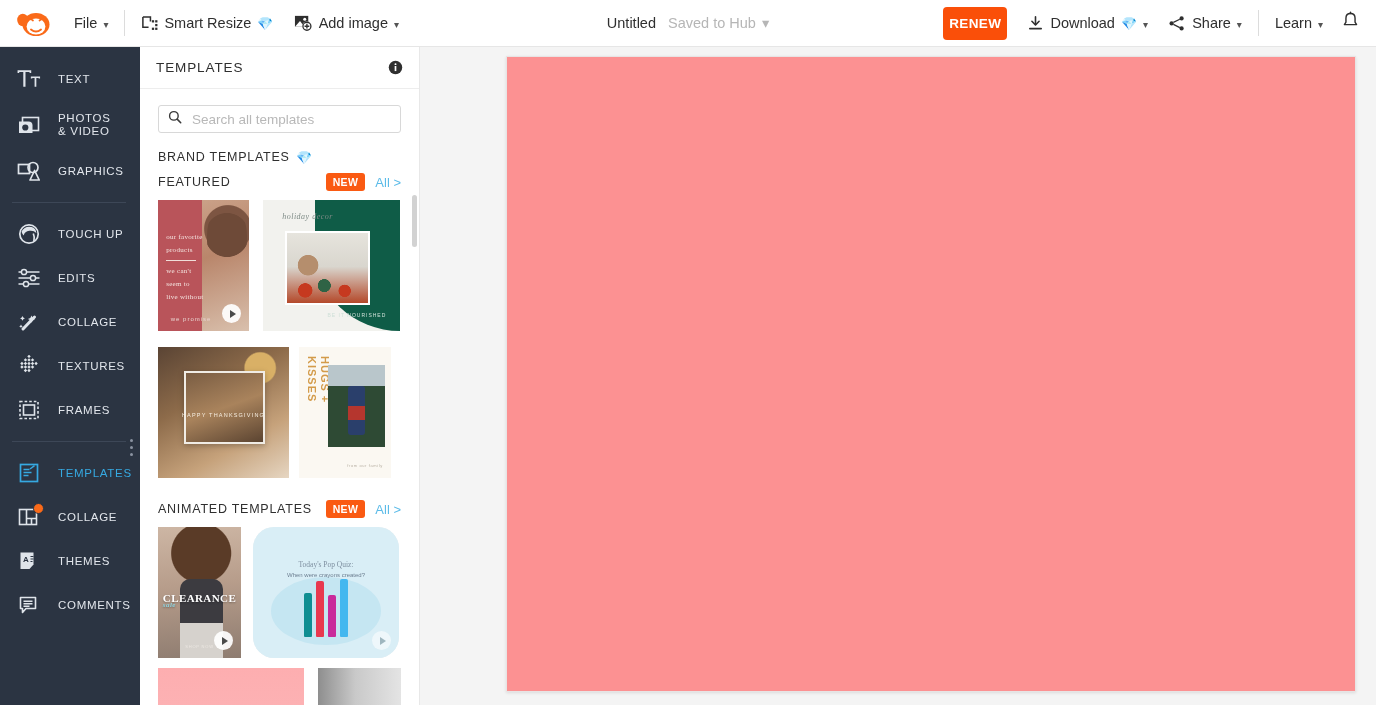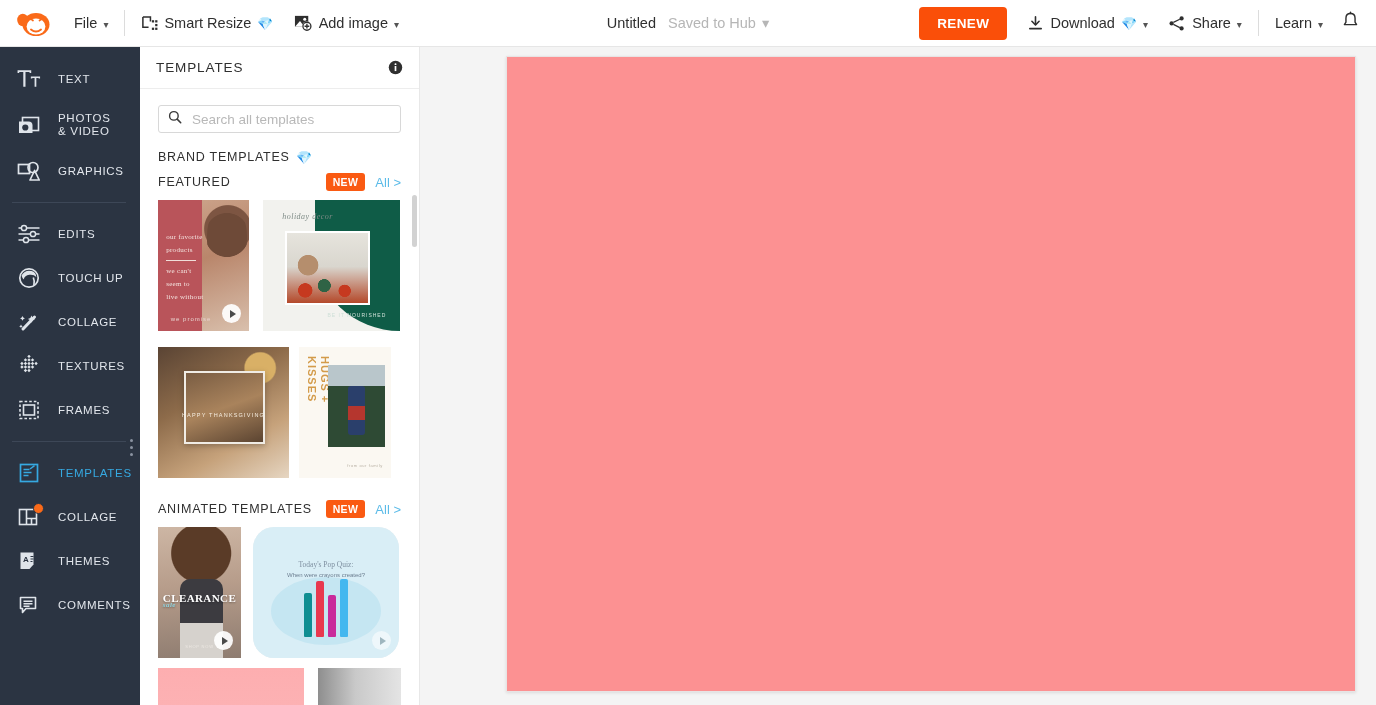--- a/index.html
+++ b/index.html
@@ -33,21 +33,21 @@
   .center-title {
     position: absolute; left: 50%; transform: translateX(-50%);
     display: flex; align-items: center; gap: 12px; white-space: nowrap;
   }
   .doc-title { font-size: 14.5px; color: #2f2f2f; }
   .saved-status { font-size: 14.5px; color: #b6b6b6; display: flex; align-items: center; gap: 6px; }
   .renew-btn {
     background: #fa4f09; color: #fff;
     font-size: 13.5px; font-weight: bold; letter-spacing: .4px;
     border: none; border-radius: 4px;
-    padding: 9px 18px; cursor: pointer;
+    padding: 9px 6px; cursor: pointer;
     margin-left: auto;
   }
   .right-group { display: flex; align-items: center; margin-left: 10px; padding-right: 4px; }
   .bell { padding: 0 12px 0 8px; cursor: pointer; display: flex; align-items: center; }
 
   
   .body-row { flex: 1; display: flex; min-height: 0; position: relative; }
 
   
   .rail {
@@ -452,39 +452,39 @@
             <path d="M13 19 L17.6 9.5 L22.2 19 z" fill="none" stroke="#dfe4ea" stroke-width="1.7" stroke-linejoin="round"></path>
           </svg>
         </span>
         <span class="rail-label">GRAPHICS</span>
       </div>
 
       <div class="rail-div"></div>
 
       <div class="rail-item">
         <span class="ico">
+          <svg width="24" height="22" viewBox="0 0 24 22">
+            <circle cx="12" cy="11" r="9.2" fill="none" stroke="#dfe4ea" stroke-width="1.7"></circle>
+            <path d="M4.5 8.5 q3.5 -6 10 -4.5 q4.5 1.2 4.8 6 q-2.5 -2.8 -7 -2.2 q-4.6 .6 -5.6 4.6 q-1.6 -1.5 -2.2 -3.9 z" fill="#dfe4ea"></path>
+            <path d="M16.3 10.5 q1.6 3.6 .6 7.6" stroke="#dfe4ea" stroke-width="1.7" fill="none"></path>
+          </svg>
+        </span>
+        <span class="rail-label">TOUCH UP</span>
+      </div>
+
+      <div class="rail-item">
+        <span class="ico">
           <svg width="25" height="20" viewBox="0 0 25 20">
             <path d="M1.5 4 h21 M1.5 10 h21 M1.5 16 h21" stroke="#dfe4ea" stroke-width="1.5"></path>
             <circle cx="7" cy="4" r="2.6" fill="#2b3442" stroke="#dfe4ea" stroke-width="1.5"></circle>
             <circle cx="16" cy="10" r="2.6" fill="#2b3442" stroke="#dfe4ea" stroke-width="1.5"></circle>
             <circle cx="9" cy="16" r="2.6" fill="#2b3442" stroke="#dfe4ea" stroke-width="1.5"></circle>
           </svg>
         </span>
         <span class="rail-label">EDITS</span>
-      </div>
-
-      <div class="rail-item">
-        <span class="ico">
-          <svg width="24" height="22" viewBox="0 0 24 22">
-            <circle cx="12" cy="11" r="9.2" fill="none" stroke="#dfe4ea" stroke-width="1.7"></circle>
-            <path d="M4.5 8.5 q3.5 -6 10 -4.5 q4.5 1.2 4.8 6 q-2.5 -2.8 -7 -2.2 q-4.6 .6 -5.6 4.6 q-1.6 -1.5 -2.2 -3.9 z" fill="#dfe4ea"></path>
-            <path d="M16.3 10.5 q1.6 3.6 .6 7.6" stroke="#dfe4ea" stroke-width="1.7" fill="none"></path>
-          </svg>
-        </span>
-        <span class="rail-label">TOUCH UP</span>
       </div>
 
       <div class="rail-item">
         <span class="ico">
           <svg width="24" height="21" viewBox="0 0 24 21">
             <path d="M6 17 L17.5 5" stroke="#dfe4ea" stroke-width="3" stroke-linecap="round"></path>
             <path d="M14.5 3.5 l1.2 2.4 l2.4 1.2 l-2.4 1.2 l-1.2 2.4 l-1.2 -2.4 l-2.4 -1.2 l2.4 -1.2 z" fill="#dfe4ea"></path>
             <path d="M5.5 4 l.8 1.6 l1.6 .8 l-1.6 .8 l-.8 1.6 l-.8 -1.6 l-1.6 -.8 l1.6 -.8 z" fill="#dfe4ea"></path>
             <path d="M4 12.5 l.6 1.2 l1.2 .6 l-1.2 .6 l-.6 1.2 l-.6 -1.2 l-1.2 -.6 l1.2 -.6 z" fill="#dfe4ea"></path>
           </svg>

